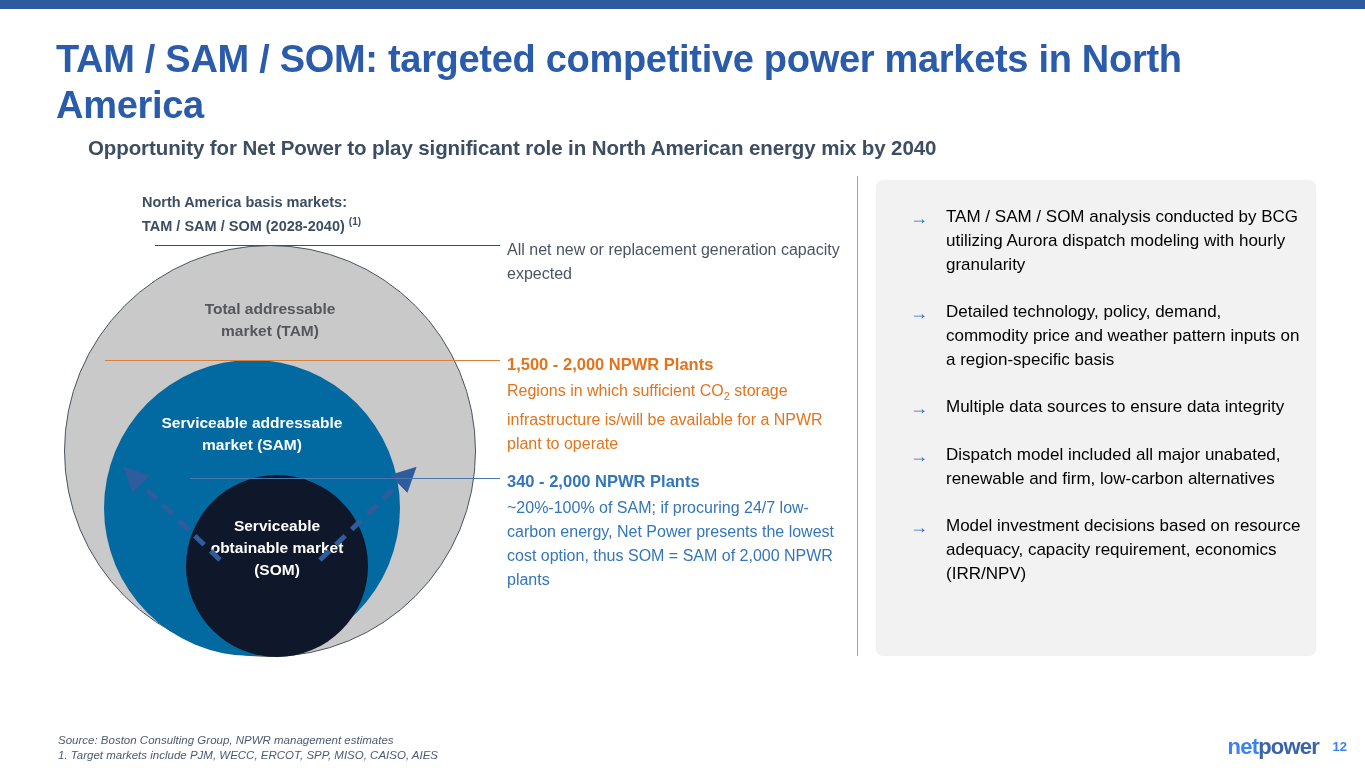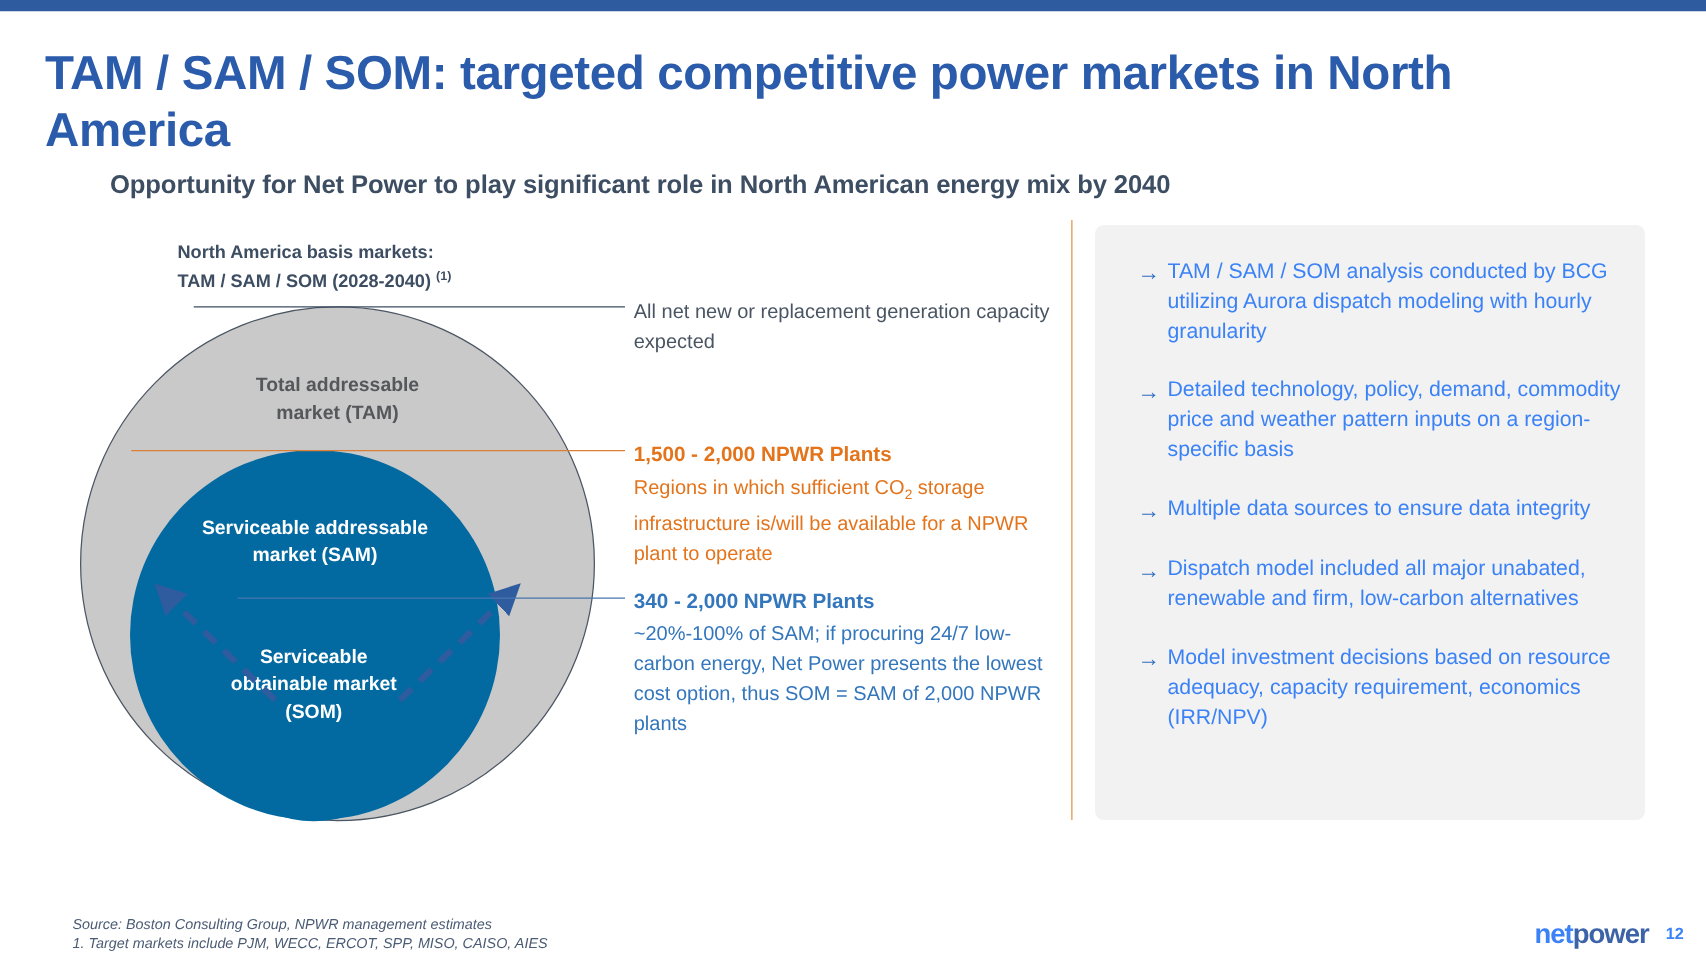--- a/index.html
+++ b/index.html
@@ -21,21 +21,21 @@
     position: absolute;
     left: 0; top: 0;
     width: 1365px;
     height: 9px;
     background: #2E5AA0;
   }
 
   
   #title {
     position: absolute;
-    left: 36px;
+    left: 56px;
     top: 36px;
     width: 1180px;
     font-size: 38px;
     font-weight: bold;
     line-height: 46px;
     color: #2B5BAB;
     letter-spacing: -0.3px;
   }
   #subtitle {
     position: absolute;
@@ -105,25 +105,25 @@
     background: #0369a1;
   }
   #sam-label {
     margin-top: 52px;
     font-size: 15.5px;
     font-weight: bold;
     line-height: 22px;
     color: #ffffff;
   }
   #som-circle {
-    left: 120px;
+    left: 146px;
     top: 245px;
     width: 182px;
     height: 182px;
-    background: #0369a1;
+    background: #0f172a;
   }
   #som-label {
     margin-top: 40px;
     font-size: 15.5px;
     font-weight: bold;
     line-height: 22px;
     color: #ffffff;
   }
   #venn-arrows {
     position: absolute;
@@ -201,21 +201,22 @@
     width: 24px;
     color: #2F6FBF;
     font-size: 18px;
     line-height: 24px;
     padding-top: 1px;
   }
   .bullet .text {
     flex: 1 1 auto;
     font-size: 17px;
     line-height: 24px;
-    color: #3b82f6;
+    color: #000000;
+    margin-left: 12px;
   }
 
   
   #footnotes {
     position: absolute;
     left: 58px;
     top: 733px;
     font-size: 11.5px;
     font-style: italic;
     line-height: 14.5px;

